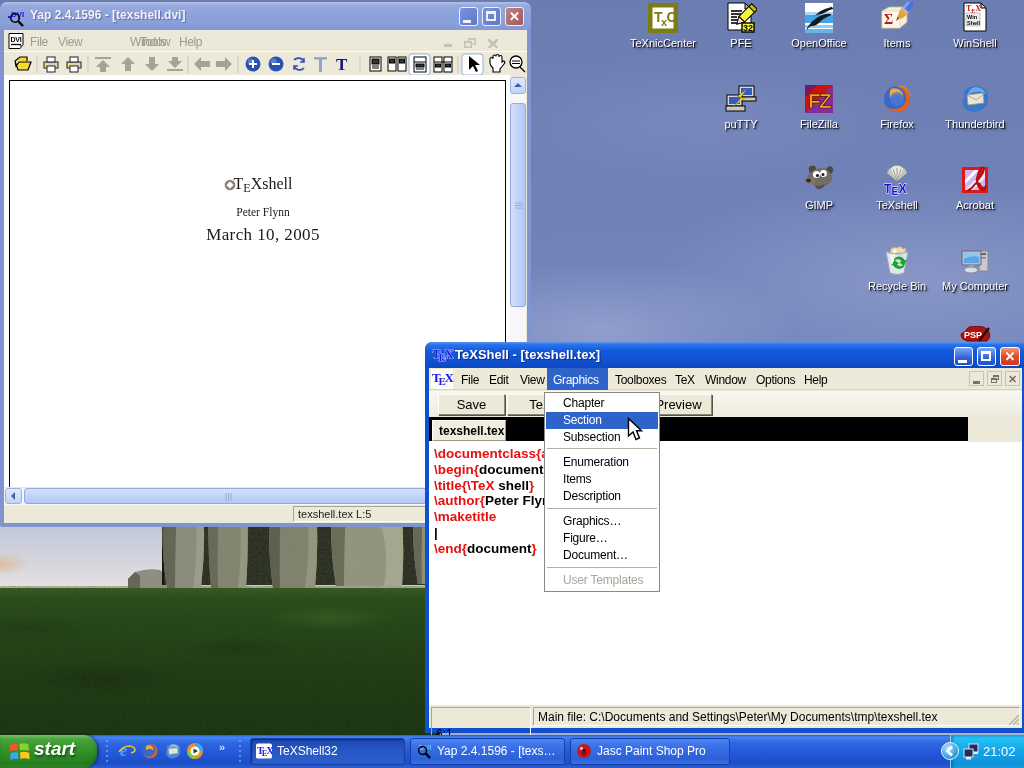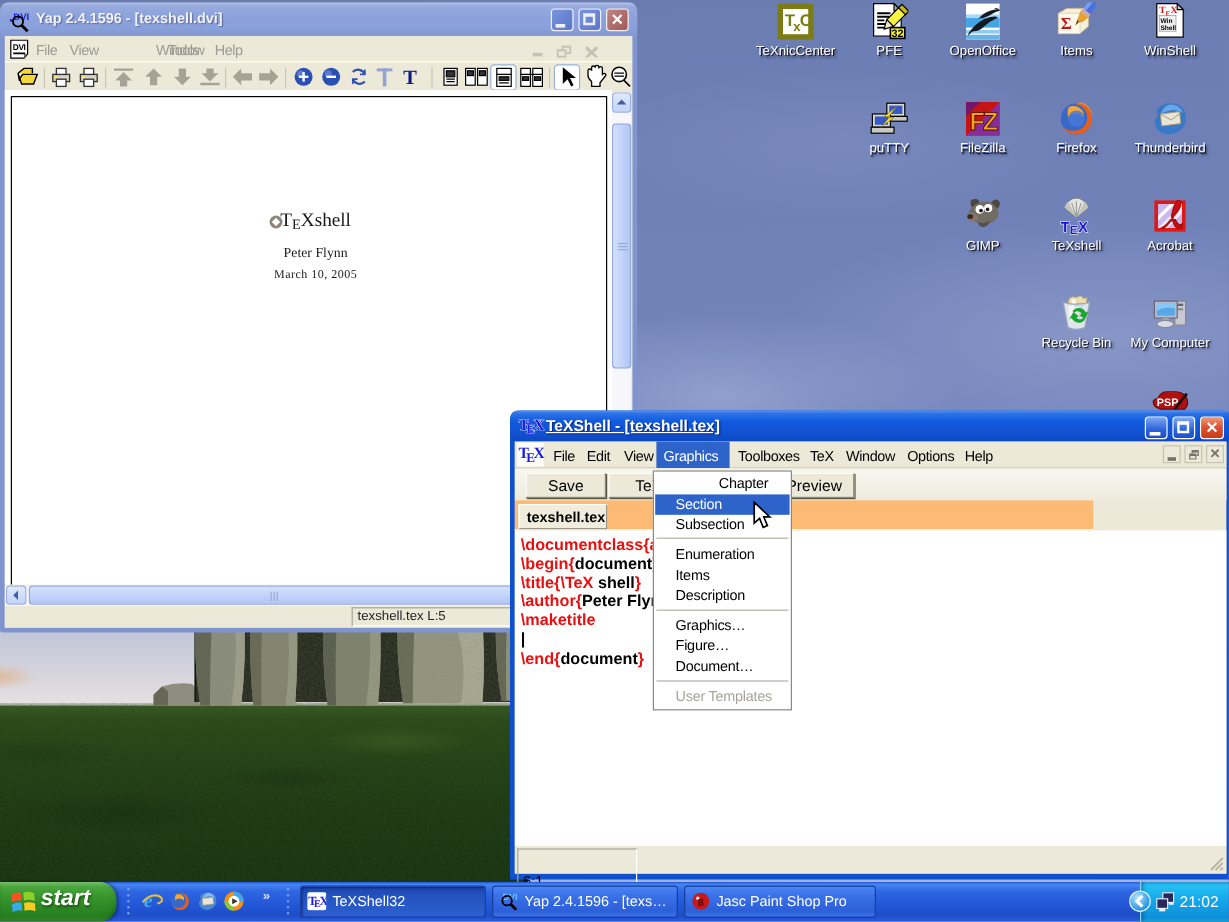--- a/index.html
+++ b/index.html
@@ -362,21 +362,21 @@
  </svg>
 
  <div class="abs" style="left:4px;top:73px;width:506px;height:412px;background:#fff;overflow:hidden;">
   <div class="abs" style="left:5px;top:5px;width:497px;height:500px;border:1px solid #000;background:#fff;"></div>
   <div class="abs" style="left:9px;top:100px;width:500px;text-align:center;font-family:'Liberation Serif',serif;color:#1a1a1a;">
     <div style="font-size:16px;position:relative;"><span style="position:relative;"><svg style="position:absolute;left:-10px;top:4px;" width="12" height="12" viewBox="0 0 13 13">
               <circle cx="6.5" cy="6.5" r="5.8" fill="#8d8578"></circle>
               <rect x="3.8" y="3.8" width="5.4" height="5.4" fill="#fff" transform="rotate(45 6.5 6.5)"></rect>
             </svg>T<span style="font-size:12px;vertical-align:-3px;">E</span>Xshell</span></div>
     <div style="font-size:11.5px;margin-top:10px;">Peter Flynn</div>
-    <div style="font-size:10px;margin-top:7px;letter-spacing:.4px;">March 10, 2005</div>
+    <div style="font-size:17px;margin-top:7px;letter-spacing:.4px;">March 10, 2005</div>
   </div>
  </div>
 
  <div class="abs" style="left:510px;top:75px;width:16px;height:410px;background:#f6f6fb;">
   <div class="abs" style="left:0;top:0;width:16px;height:17px;border:1px solid #9cb0e0;border-radius:3px;background:linear-gradient(180deg,#e0e9fd,#c2d3f8);"><svg width="14" height="15">
           <path d="M7 5 L11 9 L3 9 Z" fill="#4060a8"></path>
         </svg></div>
   <div class="abs" style="left:0;top:26px;width:16px;height:204px;border:1px solid #93aade;border-radius:3px;background:linear-gradient(90deg,#d3e0fc,#c3d4fa 50%,#b0c6f4);">
         <svg class="abs" style="left:4px;top:98px;" width="8" height="8">
           <g stroke="#98acd8">
@@ -411,21 +411,21 @@
  <div class="abs" style="left:0;top:0;width:601px;height:391px;background:#0f50cf;border-radius:7px 7px 0 0;"></div>
 
  <div class="abs" style="left:0;top:0;width:601px;height:26px;border-radius:7px 7px 0 0;background:linear-gradient(180deg,#5a96f0 0%,#2c73e8 10%,#115ade 35%,#1152d2 70%,#0d48c2 100%);"></div>
  <svg class="abs" style="left:7px;top:5px;" width="22" height="17" viewBox="0 0 22 17">
       <g font-weight="bold" fill="#1a1ae8" font-family="Liberation Serif" stroke="#fff" stroke-width=".6" paint-order="stroke">
         <text x="0" y="11" font-size="13">T</text>
         <text x="6.5" y="14" font-size="11">E</text>
         <text x="12.5" y="11" font-size="13">X</text>
       </g>
     </svg>
- <div class="abs" style="left:30px;top:5px;font-size:13px;font-weight:bold;color:#fff;text-shadow:1px 1px 1px #0a2a80;text-decoration:underline;">TeXShell - [texshell.tex]</div>
+ <div class="abs" style="left:30px;top:5px;font-size:13px;font-weight:bold;color:#fff;text-shadow:1px 1px 1px #0a2a80;">TeXShell - [texshell.tex]</div>
  <div class="abs" style="left:529px;top:5px;width:19px;height:19px;border:1px solid #fff;border-radius:3px;background:linear-gradient(180deg,#7da8f4,#2b62d8 60%,#1e51c8);">
       <div class="abs" style="left:3px;top:12px;width:9px;height:3px;background:#fff;"></div>
     </div>
  <div class="abs" style="left:552px;top:5px;width:19px;height:19px;border:1px solid #fff;border-radius:3px;background:linear-gradient(180deg,#7da8f4,#2b62d8 60%,#1e51c8);">
       <div class="abs" style="left:3px;top:3px;width:10px;height:10px;border:2px solid #fff;border-top-width:3px;"></div>
     </div>
  <div class="abs" style="left:575px;top:5px;width:20px;height:19px;border:1px solid #fff;border-radius:3px;background:linear-gradient(180deg,#f09978,#dd5332 45%,#c83a18);color:#fff;font-size:13px;font-weight:bold;text-align:center;line-height:17px;">✕</div>
 
  <div class="abs" style="left:4px;top:26px;width:593px;height:360px;background:#ece9d8;"></div>
 
@@ -462,48 +462,49 @@
   </div>
  </div>
 
  <div class="abs" style="left:4px;top:49px;width:593px;height:26px;background:linear-gradient(180deg,#f8f7f1,#eeebdd);">
   <div class="abs tsbtn" style="left:9px;">Save</div>
   <div class="abs tsbtn" style="left:78px;">TeX</div>
   <div class="abs tsbtn" style="left:147px;">LaTeX</div>
   <div class="abs tsbtn" style="left:216px;">Preview</div>
  </div>
 
- <div class="abs" style="left:4px;top:75px;width:482px;height:25px;background:#fdba74;border-bottom:1px solid #fff;">
+ <div class="abs" style="left:4px;top:75px;width:539px;height:25px;background:#000000;border-bottom:1px solid #fff;">
   <div class="abs" style="left:3px;top:3px;width:74px;height:21px;background:#f0eddd;border:1px solid;border-color:#fffef8 #9a968a #9a968a #fffef8;font-size:12px;font-weight:bold;padding:3px 0 0 6px;">texshell.tex</div>
  </div>
 
  <div class="abs" style="left:4px;top:100px;width:593px;height:263px;background:#fff;font-weight:bold;font-size:13.5px;white-space:pre;color:#e90f0f;">
   <div class="abs" style="left:5px;top:4px;line-height:15.8px;">\documentclass{a
 \begin{<span style="color:#000">document</span>}
 \title{\TeX<span style="color:#000"> shell</span>}
 \author{<span style="color:#000">Peter Flynn</span>}
 \maketitle
 <span style="color:#000">|</span>
 \end{<span style="color:#000">document</span>}</div>
  </div>
 
  <div class="abs" style="left:4px;top:363px;width:593px;height:23px;background:#ece9d8;font-size:12px;color:#000;">
   <div class="abs" style="left:2px;top:2px;width:100px;height:30px;border:1px solid;border-color:#a9a598 #fff #fff #a9a598;padding:19px 0 0 4px;">6:1</div>
+  <div class="abs" style="left:104px;top:2px;width:487px;height:19px;border:1px solid;border-color:#a9a598 #fff #fff #a9a598;padding:2px 0 0 4px;">Main file: C:\Documents and Settings\Peter\My Documents\tmp\texshell.tex</div>
   <svg class="abs" style="left:578px;top:8px;" width="13" height="13">
         <g stroke="#b8b4a4" stroke-width="1.5">
           <line x1="12" y1="2" x2="2" y2="12"></line>
           <line x1="12" y1="6" x2="6" y2="12"></line>
           <line x1="12" y1="10" x2="10" y2="12"></line>
         </g>
       </svg>
  </div>
 </div>
 <style>.tsbtn{top:3px;width:67px;height:21px;background:#ece9d8;border:1px solid;border-color:#fffef8 #8a8678 #8a8678 #fffef8;box-shadow:1px 1px 0 #555548;font-size:13px;text-align:center;padding-top:2px;}</style>
 <div class="abs" id="dropdown" style="left:544px;top:392px;width:116px;height:200px;background:#fff;border:1px solid #888;font-size:12px;letter-spacing:-.2px;color:#000;">
- <div class="mi" style="top:2px;margin-left:36px;">Chapter</div>
+ <div class="mi" style="top:2px;">Chapter</div>
  <div class="mi" style="top:19px;background:#2e63c9;color:#fff;">Section</div>
  <div class="mi" style="top:36px;">Subsection</div>
  <div class="msep" style="top:55px;"></div>
  <div class="mi" style="top:61px;">Enumeration</div>
  <div class="mi" style="top:78px;">Items</div>
  <div class="mi" style="top:95px;">Description</div>
  <div class="msep" style="top:115px;"></div>
  <div class="mi" style="top:120px;">Graphics…</div>
  <div class="mi" style="top:137px;">Figure…</div>
  <div class="mi" style="top:154px;">Document…</div>

